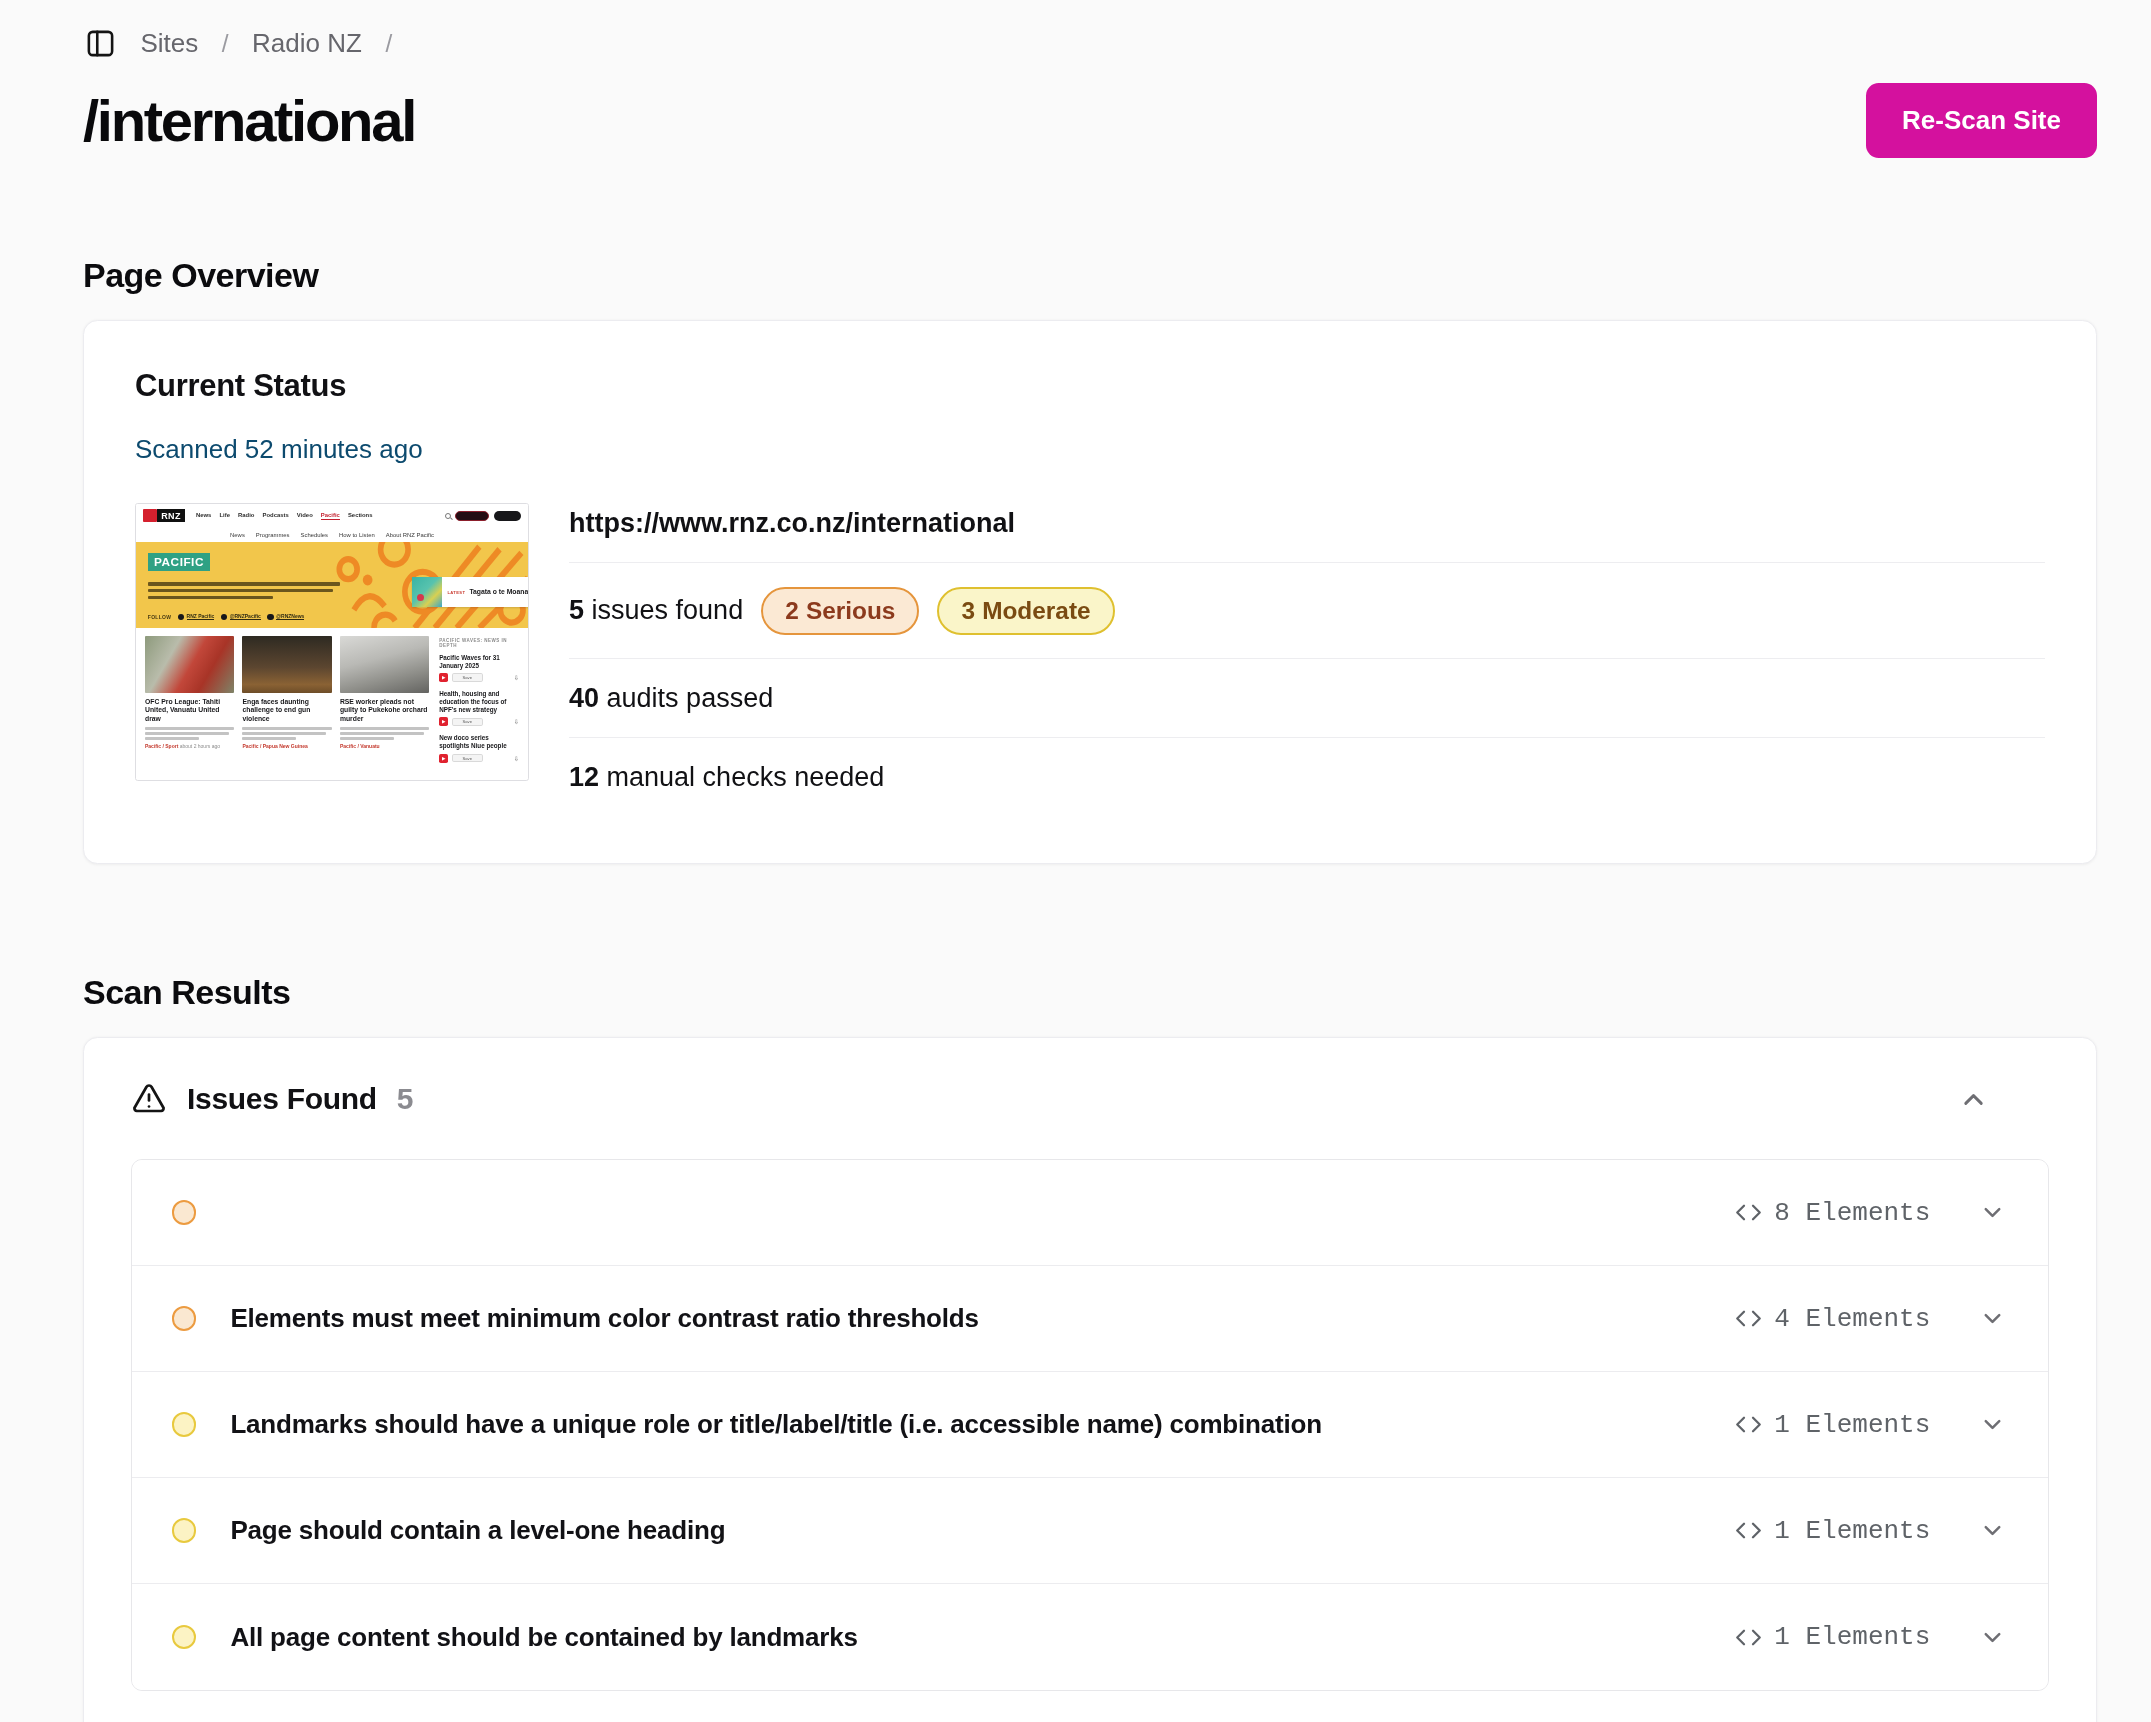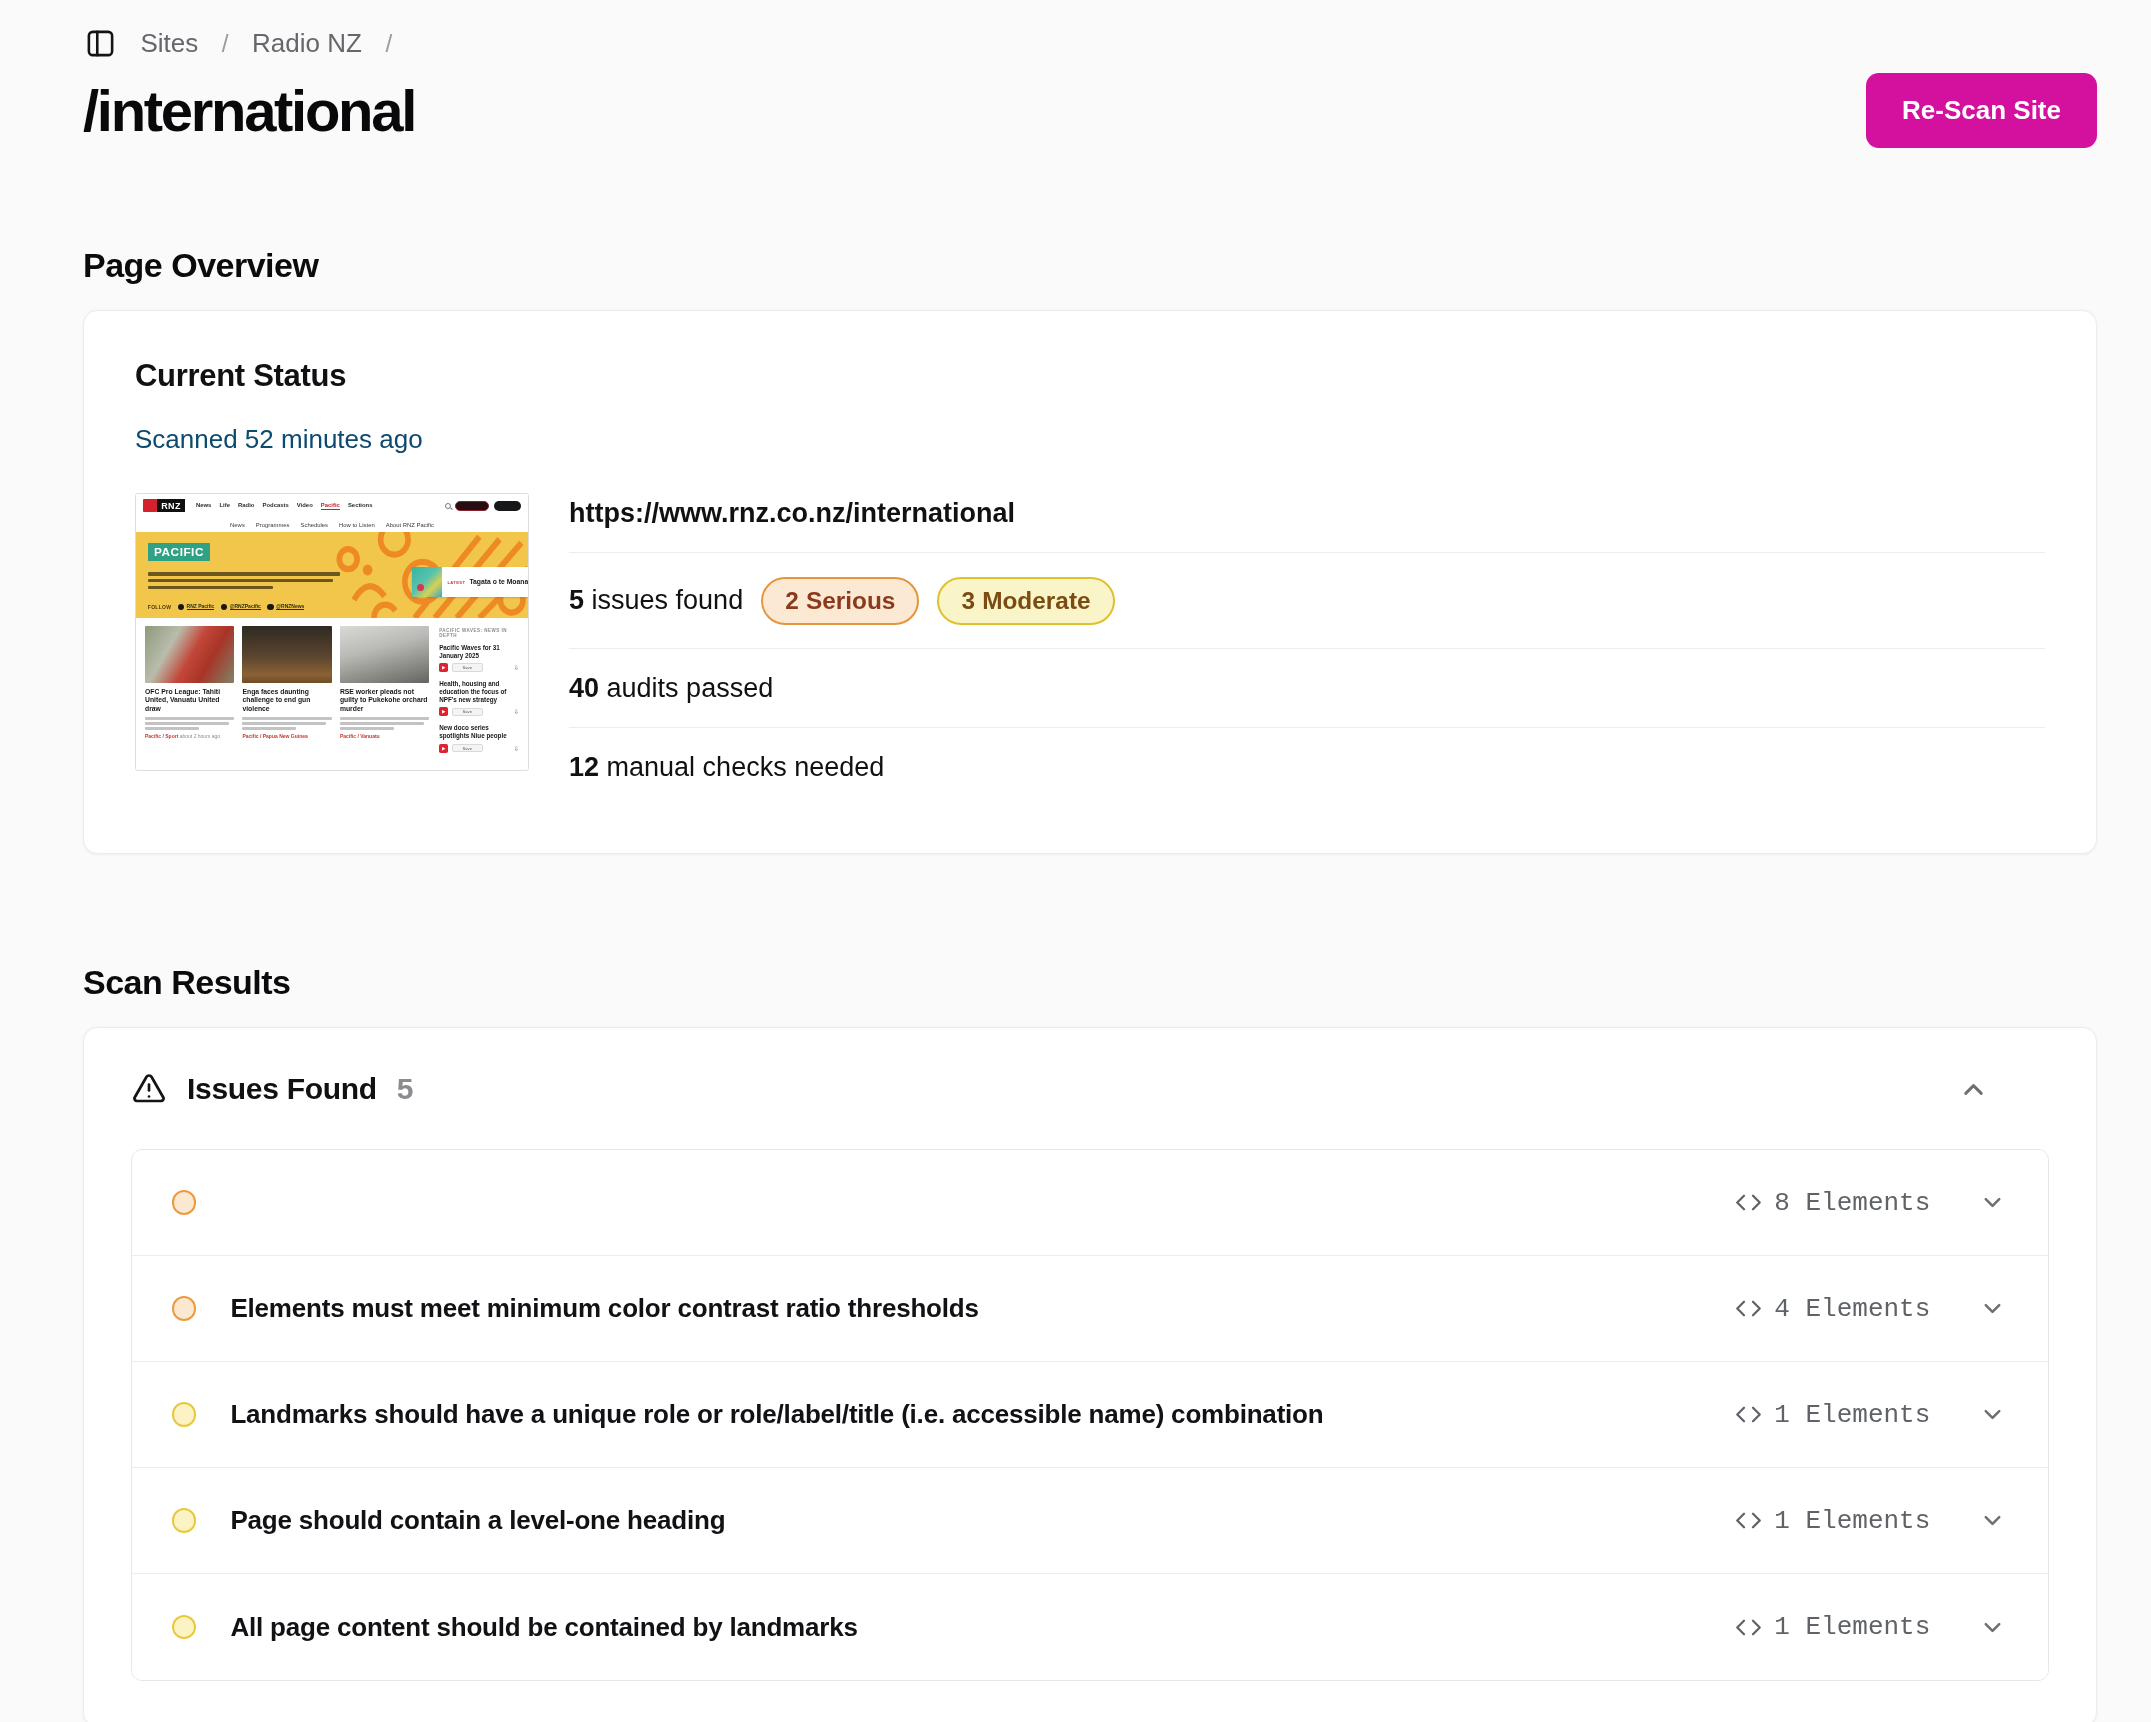--- a/index.html
+++ b/index.html
@@ -12,21 +12,21 @@
   }
   .page { padding:23.5px 54px 0 83px; }
 
   
   .crumbs { display:flex; align-items:center; gap:23.5px; height:40px; }
   .panel-btn { width:34px; height:34px; border:none; background:transparent; cursor:pointer; color:#141414; display:flex; align-items:center; justify-content:center; }
   .panel-btn svg { width:31px; height:31px; }
   .crumb { font-size:26px; color:#66666c; text-decoration:none; }
   .crumb-sep { font-size:24.4px; color:#9a9aa0; }
 
-  .title-row { margin-top:9px; display:flex; align-items:center; justify-content:space-between; }
+  .title-row { margin-top:19px; display:flex; align-items:center; justify-content:space-between; }
   .page-title { font-size:58px; font-weight:800; letter-spacing:-2.3px; color:#09090b; }
   .rescan { background:#d4119e; color:#fff; font-family:inherit; font-size:26px; font-weight:700; border:none; border-radius:12.7px; padding:22px 36px; cursor:pointer; }
 
   
   .section-h { font-size:34px; font-weight:800; letter-spacing:-0.5px; color:#0b0b0e; }
   .sec-overview { margin-top:98px; }
   .sec-results  { margin-top:109px; }
 
   .card { background:#fff; border:0.9px solid #ececf0; border-radius:14.5px; box-shadow:0 0.9px 2.7px rgba(0,0,0,0.05); margin-top:25px; }
   .card-inner { padding:47px 51px; }
@@ -367,21 +367,21 @@
               </svg>
             <span class="el-count">4 Elements</span>
             <svg class="row-chevron" viewBox="0 0 24 24" fill="none" stroke="currentColor" stroke-width="2.2" stroke-linecap="round" stroke-linejoin="round">
                 <polyline points="6 9 12 15 18 9"></polyline>
               </svg>
           </span>
         </div>
 
         <div class="issue-row">
           <span class="dot" data-severity="moderate"></span>
-          <span class="issue-title">Landmarks should have a unique role or role/label/title (i.e. accessible name) combination</span>
+          <span class="issue-title">Landmarks should have a unique role or title/label/title (i.e. accessible name) combination</span>
           <span class="issue-right">
             <svg class="code-icon" viewBox="0 0 24 24" fill="none" stroke="currentColor" stroke-width="2" stroke-linecap="round" stroke-linejoin="round">
                 <polyline points="16 18 22 12 16 6"></polyline>
                 <polyline points="8 6 2 12 8 18"></polyline>
               </svg>
             <span class="el-count">1 Elements</span>
             <svg class="row-chevron" viewBox="0 0 24 24" fill="none" stroke="currentColor" stroke-width="2.2" stroke-linecap="round" stroke-linejoin="round">
                 <polyline points="6 9 12 15 18 9"></polyline>
               </svg>
           </span>

